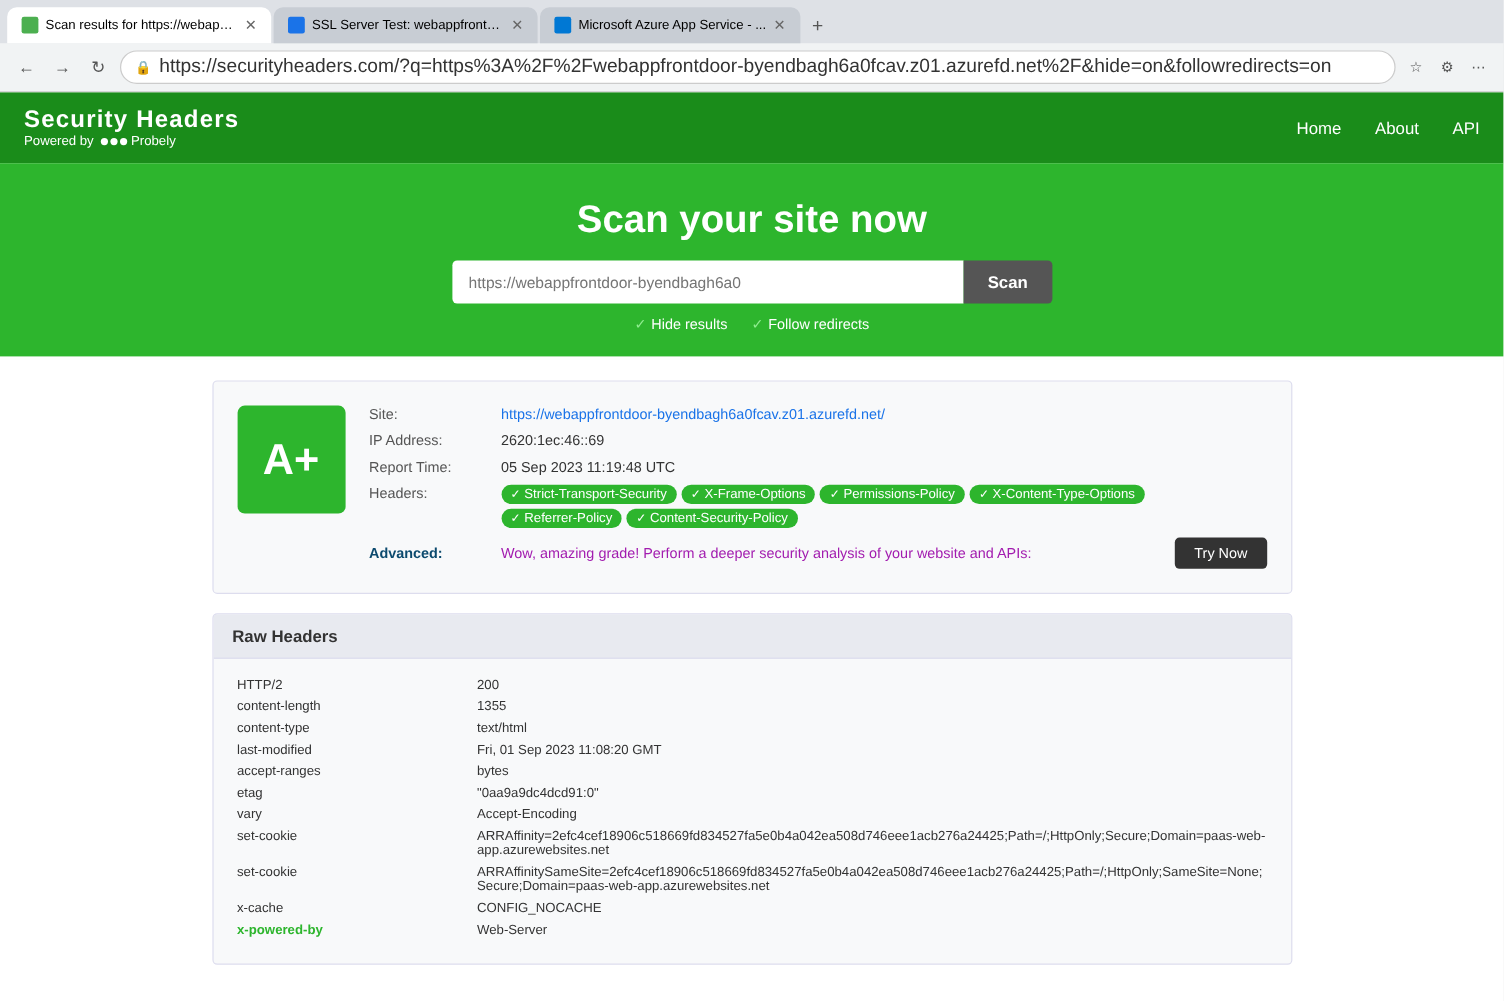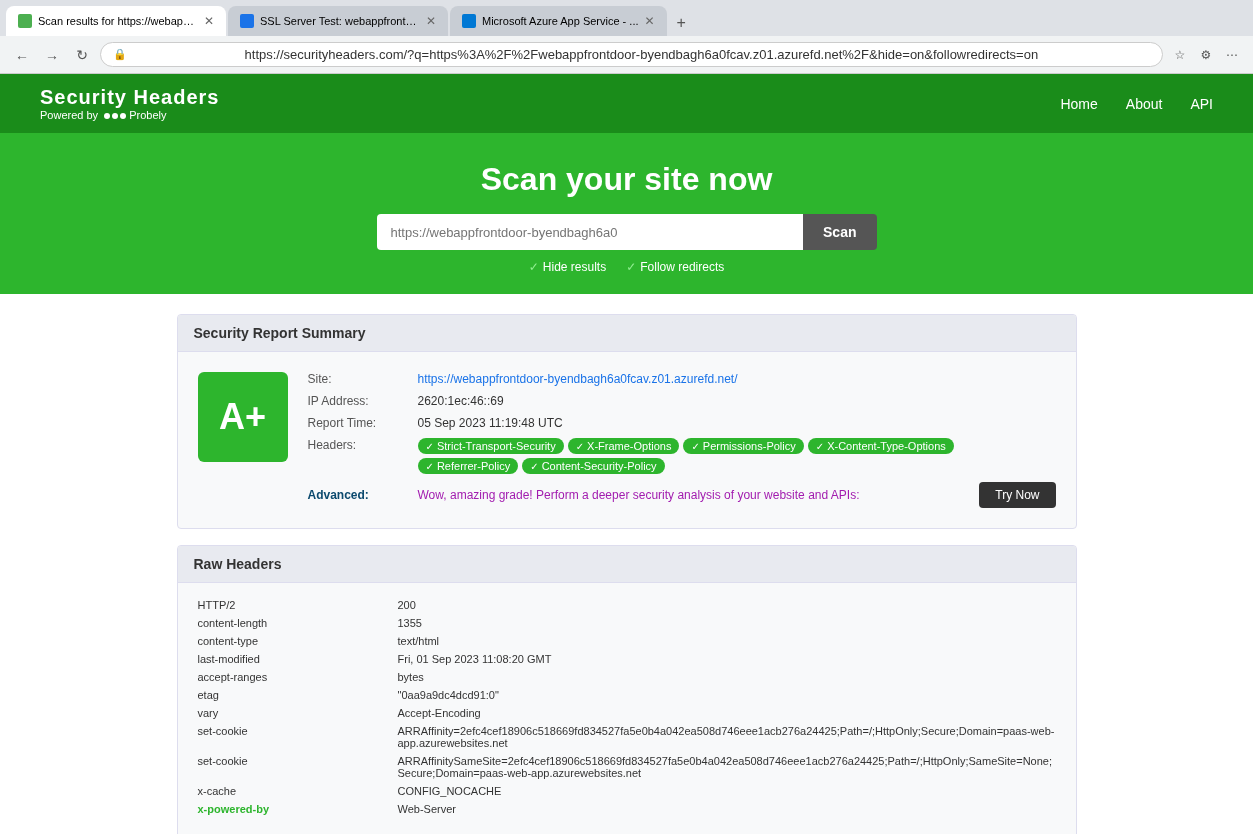--- a/index.html
+++ b/index.html
@@ -14,29 +14,29 @@
     .tab-favicon { width: 14px; height: 14px; background: #4CAF50; border-radius: 2px; flex-shrink: 0; }
     .tab-favicon.ssl { background: #1a73e8; }
     .tab-favicon.azure { background: #0078d4; }
     .tab-title { flex: 1; overflow: hidden; text-overflow: ellipsis; white-space: nowrap; font-size: 11px; }
     .tab-close { font-size: 12px; color: #666; cursor: pointer; }
     .new-tab-btn { background: transparent; border: none; font-size: 16px; padding: 4px 8px; cursor: pointer; color: #555; }
 
     .browser-nav { background: #f1f3f4; display: flex; align-items: center; gap: 6px; padding: 6px 10px; border-bottom: 1px solid #ccc; }
     .nav-btn { width: 24px; height: 24px; border-radius: 50%; background: transparent; border: none; cursor: pointer; display: flex; align-items: center; justify-content: center; font-size: 14px; color: #555; }
     .address-bar { flex: 1; background: white; border: 1px solid #ccc; border-radius: 20px; padding: 4px 12px; font-size: 11px; color: #333; display: flex; align-items: center; gap: 6px; }
-    .address-text { flex: 1; font-size: 13px; color: #333; text-align: center; }
+    .address-text { flex: 1; font-size: 16px; color: #333; }
     .browser-actions { display: flex; gap: 4px; }
     .browser-action-btn { width: 22px; height: 22px; display: flex; align-items: center; justify-content: center; font-size: 12px; color: #555; cursor: pointer; }
 
     
     .page-content { background: white; }
 
     
-    .site-header { background: #1a8c1a; padding: 12px 40px; display: flex; align-items: center; justify-content: space-between; }
+    .site-header { background: #1a8c1a; padding: 12px 20px; display: flex; align-items: center; justify-content: space-between; }
     .logo-area { display: flex; flex-direction: column; align-items: flex-start; }
     .logo-title { color: white; font-size: 20px; font-weight: bold; letter-spacing: 1px; }
     .logo-sub { display: flex; align-items: center; gap: 6px; color: white; font-size: 11px; }
     .probely-dots { display: inline-flex; gap: 2px; }
     .dot { width: 6px; height: 6px; background: white; border-radius: 50%; display: inline-block; }
     .nav-links { display: flex; gap: 28px; }
     .nav-link { color: white; text-decoration: none; font-size: 14px; font-weight: 500; }
 
     
     .hero { background: #2db52d; padding: 28px 40px 20px; text-align: center; }
@@ -154,21 +154,20 @@
       <div class="hero-option">
         <span class="checkmark">✓</span>
         <span>Follow redirects</span>
       </div>
     </div>
   </div>
 
   <div class="main-content">
 
     <div class="card">
-      <div class="card-header">Security Report Summary</div>
       <div class="summary-body">
         <div class="grade-box">A+</div>
         <div class="summary-info">
           <div class="info-row">
             <span class="info-label">Site:</span>
             <span class="info-value">
               <a href="#">https://webappfrontdoor-byendbagh6a0fcav.z01.azurefd.net/</a>
             </span>
           </div>
           <div class="info-row">

